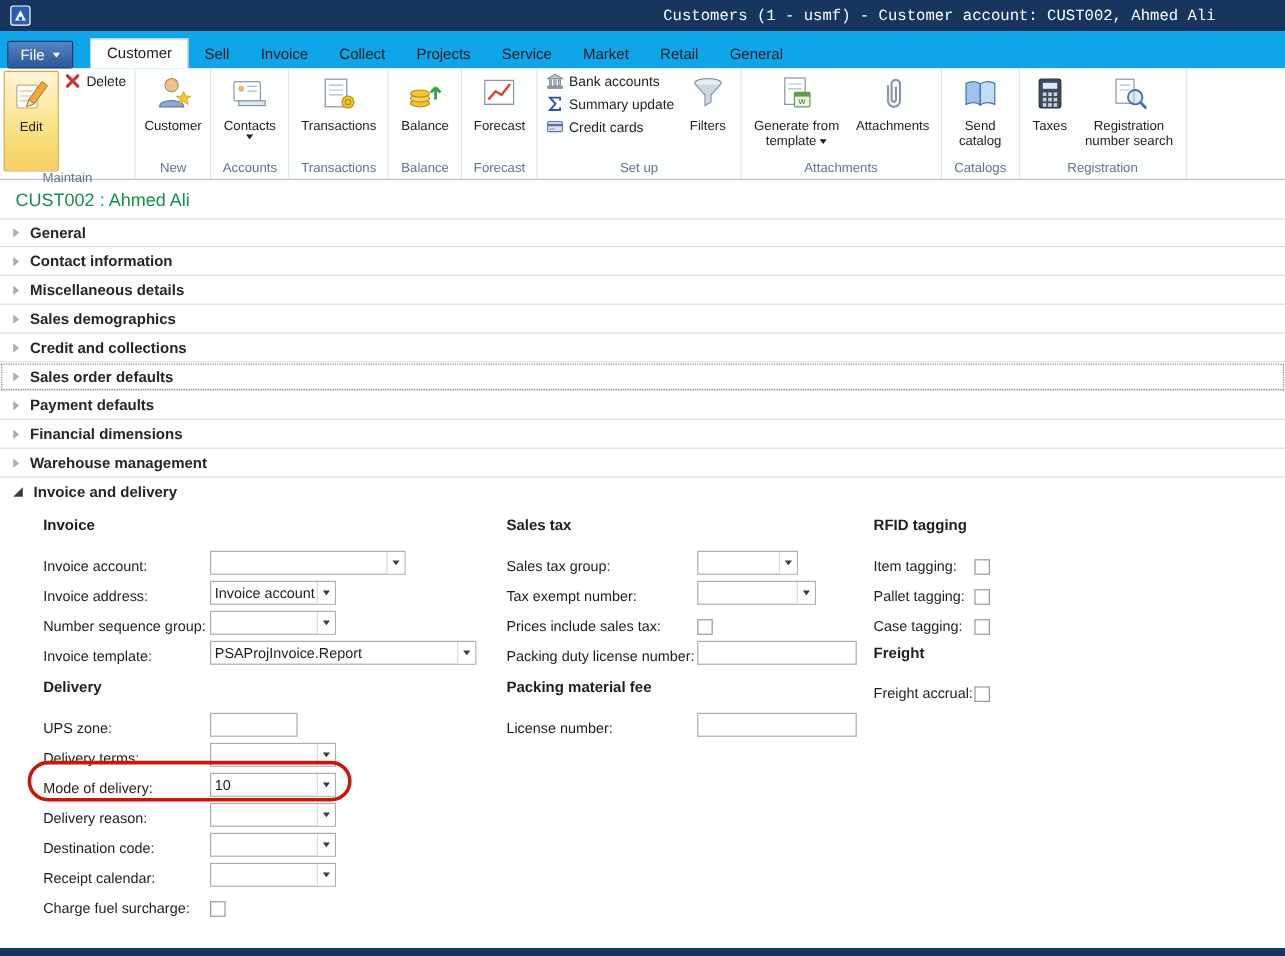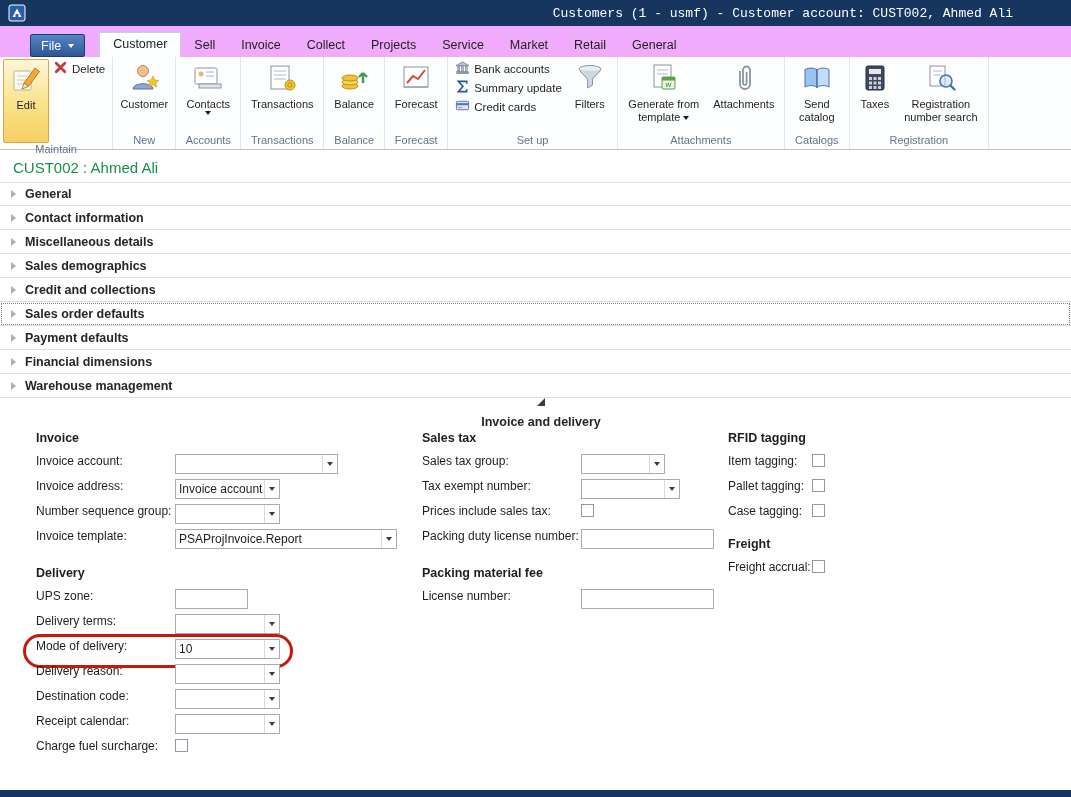--- a/index.html
+++ b/index.html
@@ -5,21 +5,21 @@
   * { margin:0; padding:0; box-sizing:border-box; }
   body { font-family:"Liberation Sans","DejaVu Sans",sans-serif; background:#fff; }
   .window { width:1071px; height:797px; position:relative; overflow:hidden; background:#fff; }
 
   
   .titlebar { height:26px; background:#17365f; display:flex; align-items:center; padding:0 8px; position:relative; }
   .app-icon { width:18px; height:18px; display:inline-flex; }
   .title-text { position:absolute; right:58px; color:#fff; font-size:13px; white-space:nowrap;font-family:Liberation Mono, monospace; }
 
   
-  .tabrow { height:31px; display:flex; align-items:flex-end; background:#f0abfc; padding-left:24px; }
+  .tabrow { height:31px; display:flex; align-items:flex-end; background:#0ea5e9; padding-left:0; }
   .file-btn { height:23px; margin:0 14px 0 6px; padding:0 10px; display:inline-flex; align-items:center; gap:7px;
               background:linear-gradient(#5585c4,#2d5796); border:1px solid #1d3d6b; border-radius:2px;
               color:#fff; font-size:12.5px; cursor:default; }
   .tab { padding:4px 13px 5px; font-size:12.5px; color:#1e1e1e; cursor:default; }
   .tab.active { background:#fdfefe; border:1px solid #c8d0da; border-bottom:none; padding-bottom:6px; }
 
   
   .ribbon { height:93px; display:flex; background:#fdfefe; border-bottom:1px solid #bac3cf; }
   .rgroup { display:flex; flex-direction:column; border-right:1px solid #e2e6ec; padding:2px 3px 0; }
   .rbuttons { flex:1; display:flex; align-items:flex-start; }
@@ -37,31 +37,31 @@
   .caret { display:inline-block; width:0; height:0; border-left:3.5px solid transparent; border-right:3.5px solid transparent;
            border-top:4px solid #1e1e1e; vertical-align:middle; }
   .caret-white { border-top-color:#fff; }
 
   
   .record-title { color:#16904a; font-size:15px; padding:9px 0 6px 13px; }
   .ftrow { height:24px; display:flex; align-items:center; gap:9px; padding-left:11px;
            border-bottom:1px solid #dcdedf; font-size:12.5px; font-weight:bold; color:#262626; cursor:default; }
   .ftrow.first { border-top:1px solid #dcdedf; }
   .ftrow.focused { outline:1px dotted #808080; outline-offset:-2px; }
-  .ftrow.expanded { border-bottom:none;flex-direction:column; }
+  .ftrow.expanded { border-bottom:none; }
   .tri-right { width:0; height:0; border-top:4px solid transparent; border-bottom:4px solid transparent;
                border-left:5px solid #a9b0b8; }
   .tri-exp { width:0; height:0; border-left:8px solid transparent; border-bottom:8px solid #3c3c3c; }
 
   .section-content { display:flex; padding:9px 0 0 36px; }
   .col1 { width:376px; }
   .col2 { width:306px;margin-left:10px; }
   .col3 { flex:1; }
   .subheader { font-size:12.5px; font-weight:bold; color:#1e1e1e; height:23px; }
-  .frow { display:flex; align-items:flex-start; height:25px; font-size:12px; color:#1e1e1e; position:relative; }
+  .frow { display:flex; align-items:flex-end; height:25px; font-size:12px; color:#1e1e1e; position:relative; }
   .col1 .flabel { width:139px; }
   .col2 .flabel { width:159px; }
   .col3 .flabel { width:84px; }
   .combo { display:inline-flex; align-items:stretch; height:20px; border:1px solid #a6adb6; background:#fff; }
   .cval { flex:1; display:flex; align-items:center; padding:0 3px; font-size:12px; overflow:hidden; white-space:nowrap; }
   .cbtn { width:15px; display:flex; align-items:center; justify-content:center; border-left:1px solid #d7dbe0; background:#fff; cursor:default; }
   .tri { width:0; height:0; border-left:3.5px solid transparent; border-right:3.5px solid transparent; border-top:4px solid #3c3c3c; }
   .textbox { height:20px; border:1px solid #a6adb6; background:#fff; display:inline-block; }
   .checkbox { width:13px; height:13px; border:1px solid #8f99a4; background:#fff; display:inline-block; cursor:default; }
   .gap12 { height:12px; } .gap8 { height:8px; }

